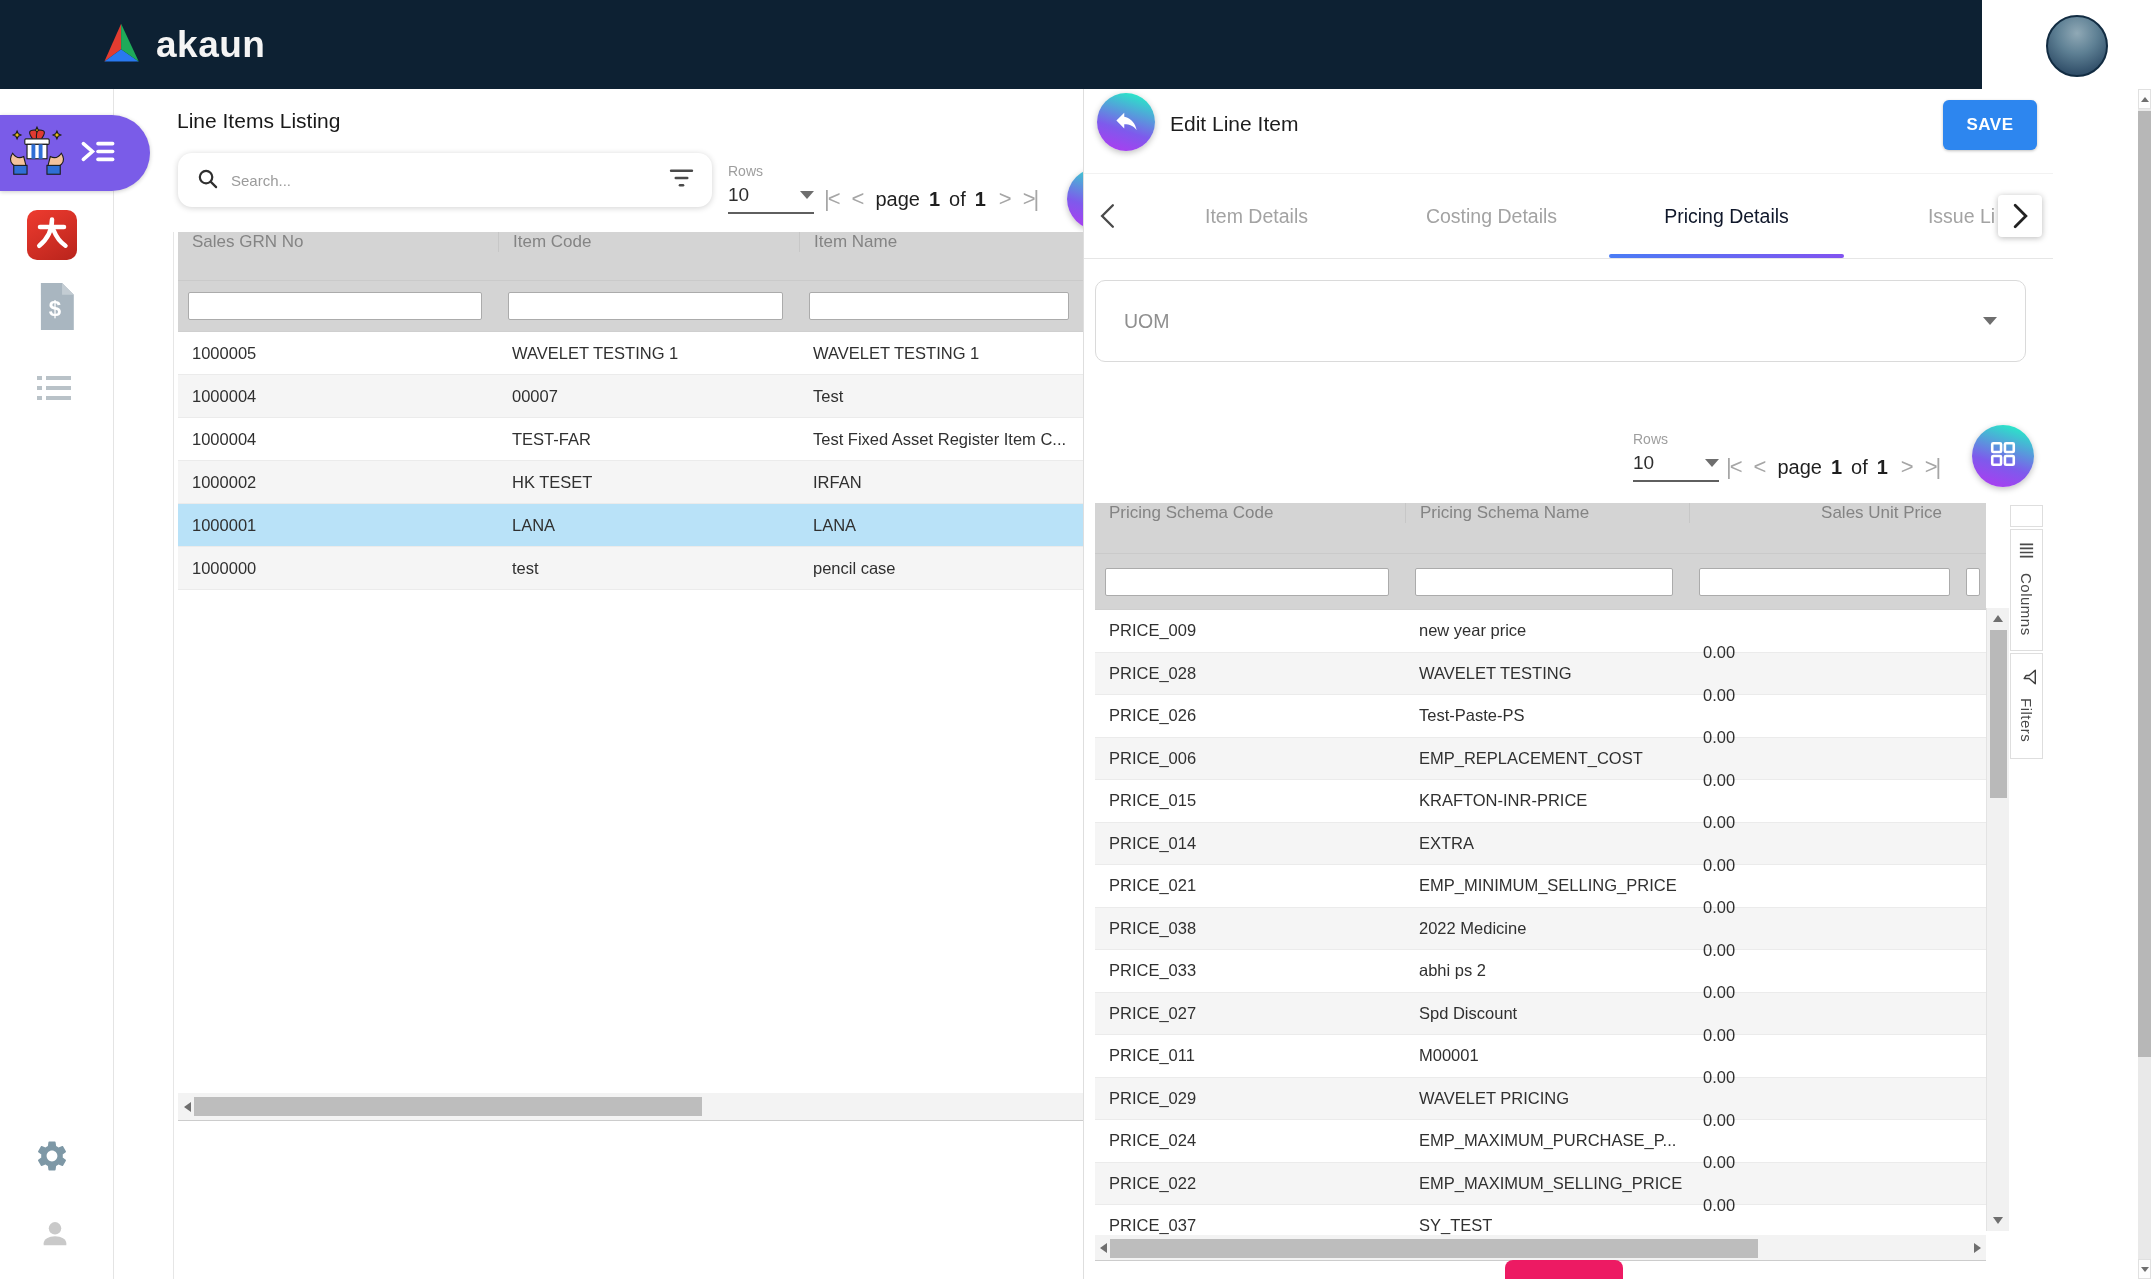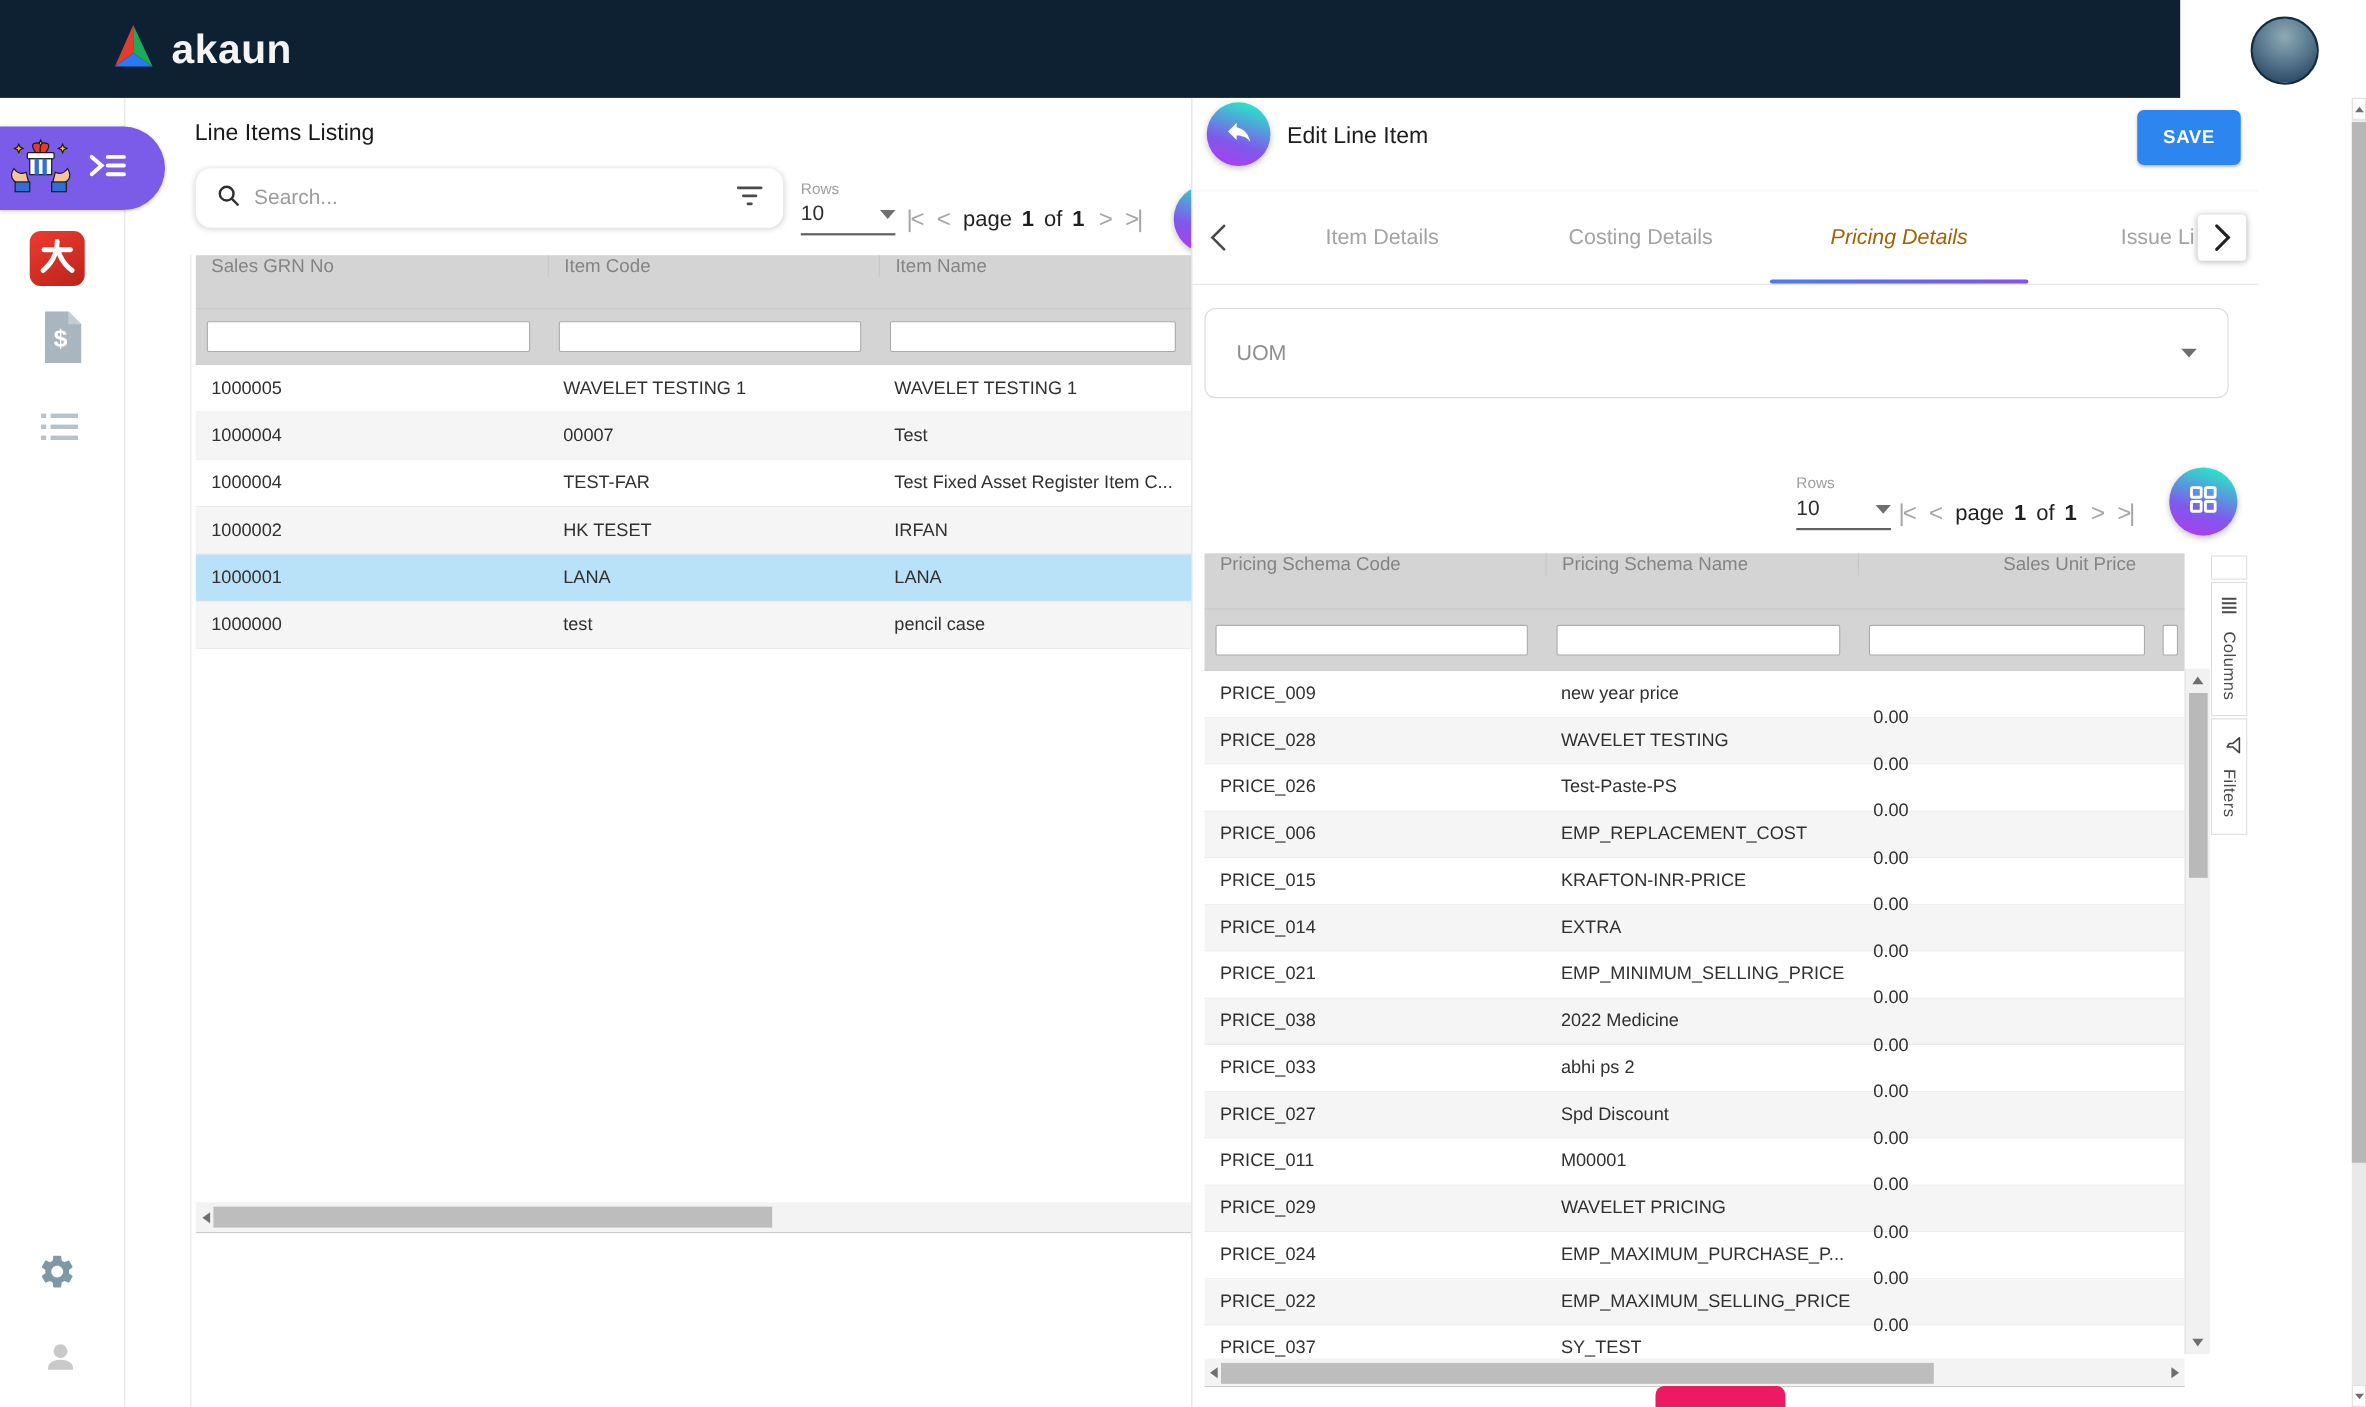--- a/index.html
+++ b/index.html
@@ -67,21 +67,21 @@
   .hscroll{background:#f3f3f3;border-bottom:1px solid #cccccc;position:absolute;}
   .hthumb{position:absolute;top:4px;height:19px;background:#bdbdbd;cursor:pointer;}
   .hs-arrow{position:absolute;top:50%;transform:translateY(-50%);cursor:pointer;}
 
   
   .left-card{left:152px;top:89px;width:989px;height:1190px;background:#fff;border-right:1px solid #e0e0e0;overflow:hidden;}
   .lp-vline{left:21px;top:143px;width:0;height:1047px;border-left:1px solid #e6e6e6;}
   .lp-title{left:25px;top:20px;font-size:21px;color:#191919;font-weight:500;}
   .lp-search{left:26px;top:64px;width:534px;height:54px;border-radius:14px;background:#fff;
     box-shadow:0 1px 6px rgba(0,0,0,.18);display:flex;align-items:center;padding:0 18px;box-sizing:border-box;gap:10px;}
-  .lp-search input{flex:1;border:none;font-size:19px;color:#444;background:transparent;}
+  .lp-search input{flex:1;border:none;font-size:15px;color:#444;background:transparent;}
   .lp-search input::placeholder{color:#9b9b9b;}
   .lp-rows{left:576px;top:74px;}
   .lp-pager{left:672px;top:88px;height:44px;}
   .lp-grid-btn{left:915px;top:79px;width:62px;height:62px;}
   .lp-table{left:26px;top:143px;width:927px;}
   .lp-table .hrow > div:nth-of-type(1),.lp-table .frow > div:nth-of-type(1),.lp-table .trow > div:nth-of-type(1){width:320px;}
   .lp-table .hrow > div:nth-of-type(2),.lp-table .frow > div:nth-of-type(2),.lp-table .trow > div:nth-of-type(2){width:301px;}
   .lp-table .hrow > div:nth-of-type(3),.lp-table .frow > div:nth-of-type(3),.lp-table .trow > div:nth-of-type(3){width:286px;}
   .lp-table .frow > div:nth-of-type(4){width:20px;padding:0;}
   .lp-table .frow > div:nth-of-type(4) input{width:14px;}
@@ -92,21 +92,21 @@
   
   .right-panel{left:1083px;top:89px;width:969px;height:1190px;background:#fff;border-left:1px solid #dedede;overflow:hidden;}
   .rp-back{left:13px;top:4px;width:58px;height:58px;}
   .rp-title{left:86px;top:23px;font-size:21px;font-weight:500;color:#1d1d1d;}
   .rp-save{left:859px;top:11px;width:94px;height:50px;background:#2d86ef;color:#fff;font-weight:700;font-size:17px;
     border-radius:6px;display:flex;align-items:center;justify-content:center;letter-spacing:.5px;
     box-shadow:0 1px 3px rgba(0,0,0,.25);cursor:pointer;}
   .rp-tabs{left:0;top:84px;width:969px;height:84px;border-top:1px solid #f2f2f2;border-bottom:1px solid #e6e6e6;overflow:hidden;}
   .tabs-flex{position:absolute;left:55px;top:0;height:100%;display:flex;}
   .tab{width:235px;display:flex;align-items:center;justify-content:center;font-size:19.5px;color:#a3a3a3;position:relative;cursor:pointer;}
-  .tab.active{color:#a16207;font-style:italic;}
+  .tab.active{color:#0f172a;}
   .tab.active::after{content:"";position:absolute;left:0;right:0;bottom:0;height:4px;
     background:linear-gradient(90deg,#4a7cf5,#8153f0);border-radius:2px;}
   .tabs-lchev{position:absolute;left:16px;top:0;height:100%;display:flex;align-items:center;cursor:pointer;}
   .tabs-rchev{position:absolute;left:914px;top:21px;width:44px;height:42px;background:#fff;border-radius:4px;
     box-shadow:0 1px 6px rgba(0,0,0,.28);display:flex;align-items:center;justify-content:center;cursor:pointer;}
   .rp-uom{left:11px;top:191px;width:931px;height:82px;border:1px solid #dadada;border-radius:10px;
     display:flex;align-items:center;justify-content:space-between;padding:0 28px;box-sizing:border-box;cursor:pointer;}
   .rp-uom .uom-label{font-size:19.5px;color:#8f8f8f;}
   .rp-rows{left:549px;top:342px;}
   .rp-pager{left:642px;top:356px;height:44px;}

